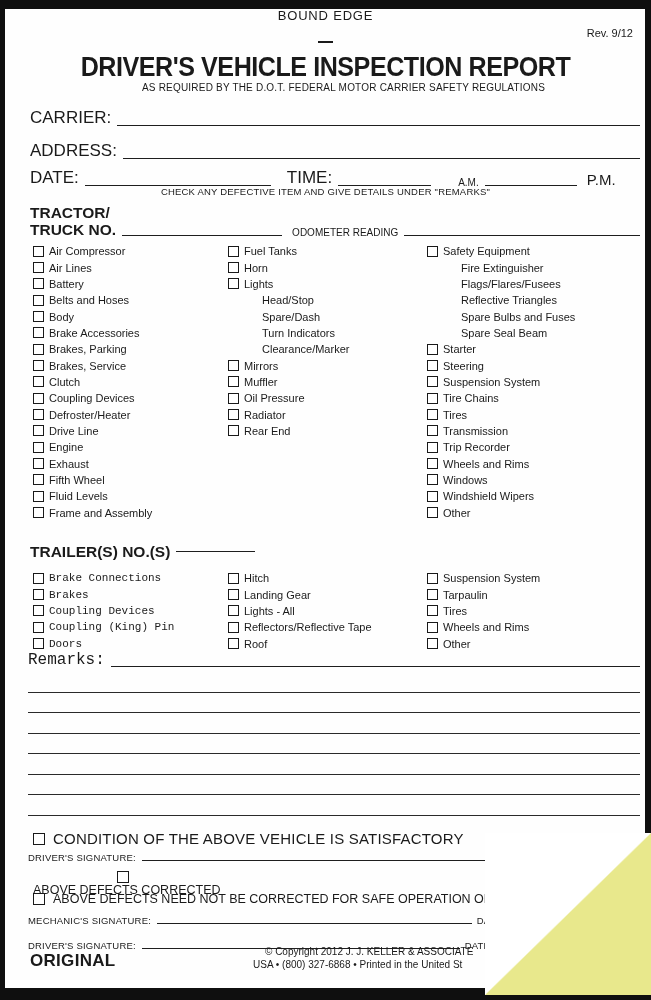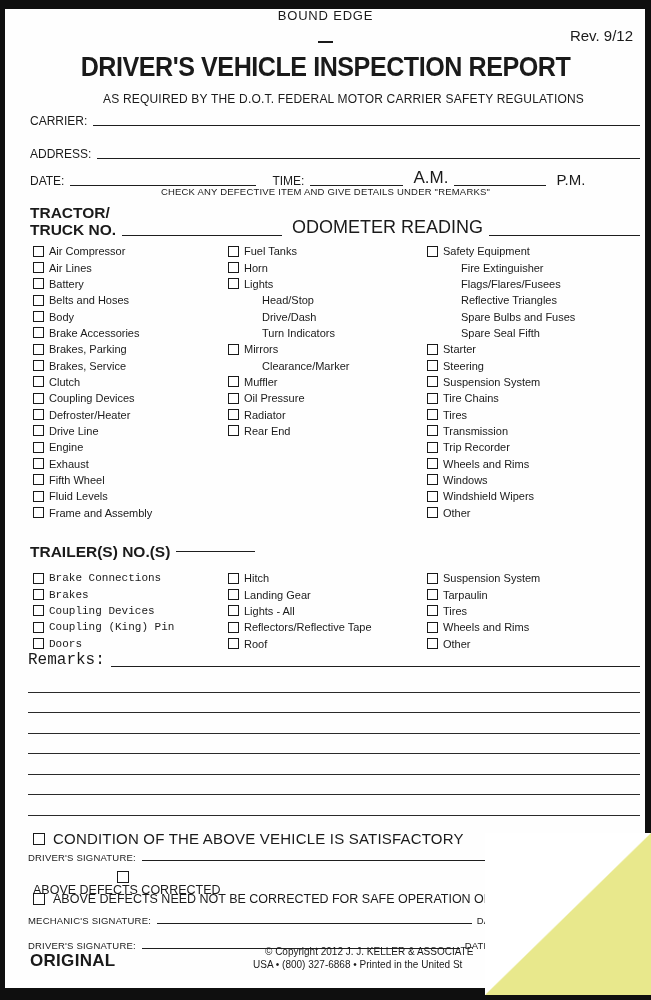--- a/index.html
+++ b/index.html
@@ -2,27 +2,27 @@
 <html><head>
 <meta charset="utf-8">
 <style>
   html,body{margin:0;padding:0;background:#333;}
   .frame{position:relative;width:651px;height:1000px;background:#0f0f0f;overflow:hidden;
          font-family:"Liberation Sans", sans-serif;color:#1a1a1a;}
   .page{position:absolute;left:5px;top:9px;right:6px;bottom:12px;background:#fefefe;}
   .abs{position:absolute;}
   .center{left:0;right:0;text-align:center;}
   .bound-edge{top:8px;font-size:13px;letter-spacing:.8px;}
-  .rev{top:27px;right:18px;font-size:15px;}
+  .rev{top:27px;right:18px;font-size:11px;}
   .fold-dash{top:41px;left:318px;width:15px;border-bottom:2.5px solid #1a1a1a;}
   .title{top:52px;font-size:27px;font-weight:bold;letter-spacing:-.5px;transform:scaleX(.93);transform-origin:center;white-space:nowrap;}
-  .subtitle{top:92px;font-size:12px;letter-spacing:.2px;padding-left:36px;}
+  .subtitle{top:82px;font-size:10px;letter-spacing:.2px;padding-left:36px;}
   .frow{position:absolute;left:30px;right:11px;display:flex;align-items:flex-end;}
-  .flabel{font-size:12px;white-space:nowrap;}
-  .sm-label{font-size:18px;white-space:nowrap;}
+  .flabel{font-size:17px;white-space:nowrap;}
+  .sm-label{font-size:10px;white-space:nowrap;}
   .wline{flex:1;border-bottom:1.5px solid #1e1e1e;margin:0 0 2px 6px;height:1px;}
   .wfix{flex:0 0 auto;}
   .note{top:186px;font-size:9.5px;letter-spacing:.2px;}
   .tt-block{font-size:15.5px;font-weight:bold;line-height:17px;white-space:nowrap;}
   .ckcol{position:absolute;font-size:11px;}
   .ckrow{height:16.35px;display:flex;align-items:center;white-space:nowrap;}
   .ckrow.ind{padding-left:34px;}
   .box{width:9px;height:9px;border:1.5px solid #191919;margin-right:5px;flex:0 0 auto;background:#fff;}
   .trailer-head{top:543px;left:30px;width:225px;display:flex;align-items:center;position:absolute;}
   .trailer-head .flabel{font-size:15.5px;font-weight:bold;}
@@ -60,21 +60,21 @@
   </div>
   <div class="frow" style="top:139px;height:22px;">
     <span class="flabel">ADDRESS:</span>
     <span class="wline"></span>
   </div>
   <div class="frow" style="top:166px;height:22px;">
     <span class="flabel">DATE:</span>
     <span class="wline wfix" style="width:186px;"></span>
     <span class="flabel" style="margin-left:16px;">TIME:</span>
     <span class="wline wfix" style="width:93px;"></span>
-    <span class="flabel" style="margin-left:10px;font-size:17px;">A.M.</span>
+    <span class="flabel" style="margin-left:27px;font-size:10px;">A.M.</span>
     <span class="wline wfix" style="width:92px;"></span>
     <span class="flabel" style="margin-left:10px;font-size:15px;">P.M.</span>
   </div>
   <div class="abs center note">CHECK ANY DEFECTIVE ITEM AND GIVE DETAILS UNDER "REMARKS"</div>
 
   <div class="frow" style="top:200px;height:38px;">
     <div class="tt-block">
       <div>TRACTOR/</div>
       <div>TRUCK NO.</div>
     </div>
@@ -163,32 +163,32 @@
         <span>Horn</span>
       </div>
       <div class="ckrow">
         <span class="box"></span>
         <span>Lights</span>
       </div>
       <div class="ckrow ind">
         <span>Head/Stop</span>
       </div>
       <div class="ckrow ind">
-        <span>Drive/Dash</span>
+        <span>Spare/Dash</span>
       </div>
       <div class="ckrow ind">
         <span>Turn Indicators</span>
       </div>
+      <div class="ckrow ind">
+        <span>Clearance/Marker</span>
+      </div>
       <div class="ckrow">
         <span class="box"></span>
         <span>Mirrors</span>
       </div>
-      <div class="ckrow ind">
-        <span>Clearance/Marker</span>
-      </div>
       <div class="ckrow">
         <span class="box"></span>
         <span>Muffler</span>
       </div>
       <div class="ckrow">
         <span class="box"></span>
         <span>Oil Pressure</span>
       </div>
       <div class="ckrow">
         <span class="box"></span>
@@ -210,21 +210,21 @@
       <div class="ckrow ind">
         <span>Flags/Flares/Fusees</span>
       </div>
       <div class="ckrow ind">
         <span>Reflective Triangles</span>
       </div>
       <div class="ckrow ind">
         <span>Spare Bulbs and Fuses</span>
       </div>
       <div class="ckrow ind">
-        <span>Spare Seal Fifth</span>
+        <span>Spare Seal Beam</span>
       </div>
       <div class="ckrow">
         <span class="box"></span>
         <span>Starter</span>
       </div>
       <div class="ckrow">
         <span class="box"></span>
         <span>Steering</span>
       </div>
       <div class="ckrow">

